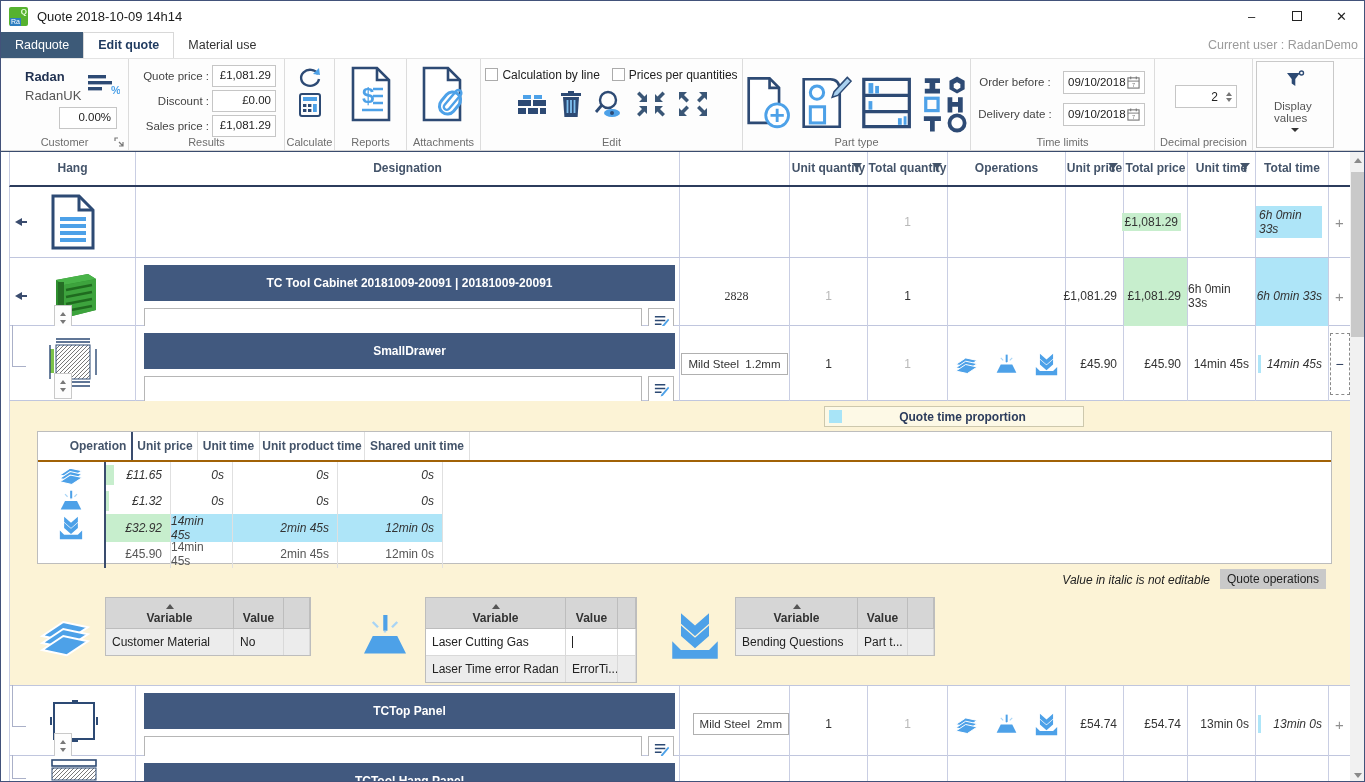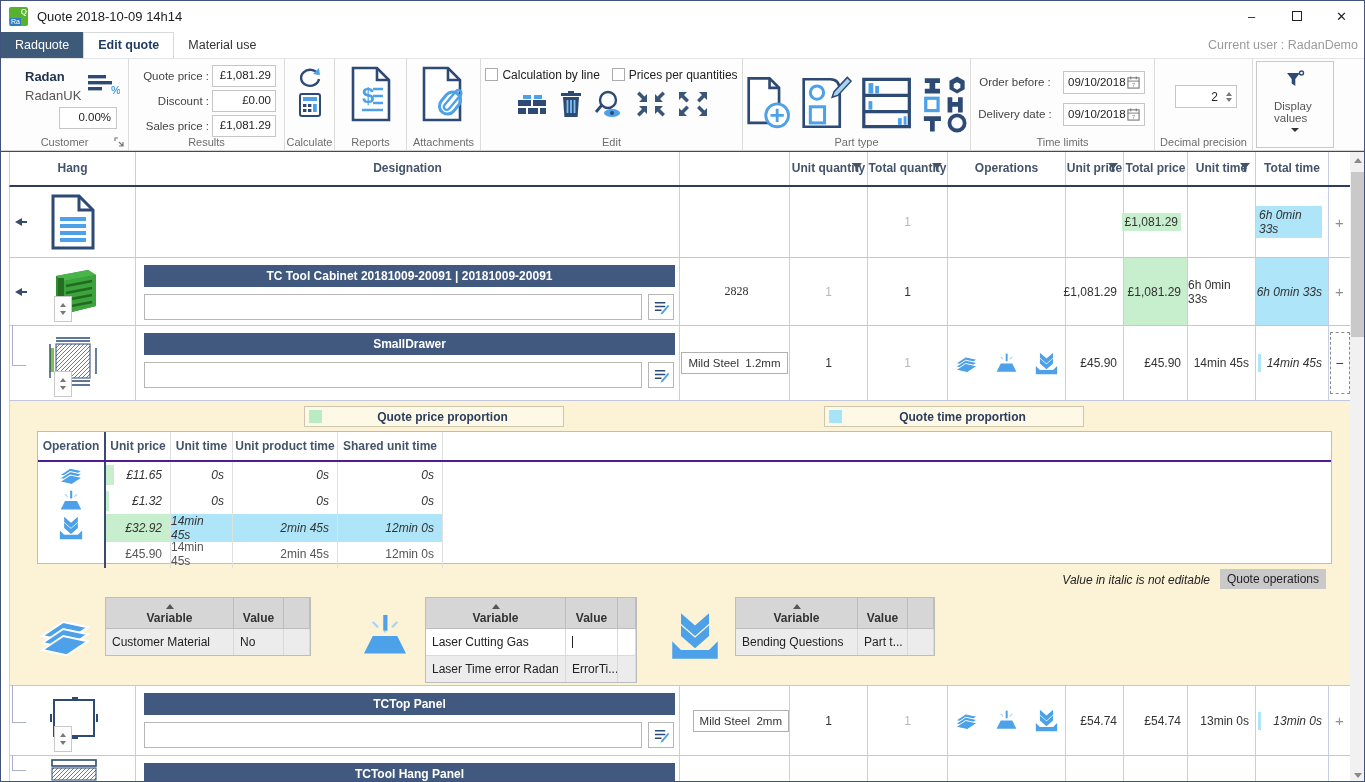--- a/index.html
+++ b/index.html
@@ -89,21 +89,21 @@
   .hl-cyan { background:#aee5f8; font-style:italic; }
   .it { font-style:italic; }
   .strip-cyan { position:absolute; left:2px; top:50%; margin-top:-9px; width:3px; height:18px; background:#aee5f8; }
 
   .imgcell { display:flex; align-items:center; justify-content:center; }
   .rowptr { position:absolute; left:4px; top:50%; margin-top:-5px; }
   .rowspin { position:absolute; left:44px; bottom:3px; width:18px; height:26px; border:1px solid #c9c9c9; background:#fdfdfd; display:flex; flex-direction:column; align-items:center; justify-content:center; gap:4px; }
   .elbow { position:absolute; left:2px; top:-1px; width:14px; height:55%; border-left:1px solid #aab0c8; border-bottom:1px solid #aab0c8; }
 
   .descell { padding:7px 4px 0 8px; }
-  .desbar { height:22px; background:#41597f; color:#fff; font-size:12px; font-weight:bold; display:flex; align-items:center; justify-content:center; }
+  .desbar { height:36px; background:#41597f; color:#fff; font-size:12px; font-weight:bold; display:flex; align-items:center; justify-content:center; }
   .desinputrow { display:flex; margin-top:7px; align-items:center; }
   .desinput { width:498px; height:26px; border:1px solid #b6b6b6; background:#fff; }
   .notesbtn { width:26px; height:26px; border:1px solid #b6b6b6; background:#fff; margin-left:6px; display:flex; align-items:center; justify-content:center; }
 
   .matbox { border:1px solid #b0b0b0; background:#fff; font-size:11.5px; color:#333; padding:4px 6px; white-space:pre; }
   .qtypair { display:flex; width:100%; justify-content:center; padding:0 14px 0 18px; font-size:12px; color:#333; align-items:center;font-family:Liberation Serif, serif; }
 
   .opsicons { display:flex; align-items:center; justify-content:center; gap:13px; }
 
   .expcell { display:flex; align-items:center; justify-content:center; }
@@ -116,21 +116,21 @@
   .prophdr .sq { width:13px; height:13px; margin-left:4px; }
   .prophdr .t { flex:1; text-align:center; font-size:12px; font-weight:bold; color:#2c3c5c; }
   .ophdr-price { left:294px; }
   .ophdr-time { left:814px; }
 
   .optable { position:absolute; left:27px; top:30px; width:1295px; height:133px; background:#fff; border:1px solid #bdbdbd; }
   .oprow { display:grid; grid-template-columns:68px 65px 62px 105px 105px 1fr; }
   .oprow > div { border-right:1px solid #e0e0e0; position:relative; }
   .oprow > div:last-child, .oprow > div:nth-child(6) { border-right:none; }
   .oprow > div:first-child { border-right:2px solid #3a4c6e; }
-  .ophead { height:30px; border-bottom:2px solid #4c1d95; }
+  .ophead { height:30px; border-bottom:2px solid #a16207;padding-left:27px; }
   .ophead > div { display:flex; align-items:center; justify-content:center; font-size:12px; font-weight:bold; color:#44546a; }
   .opdata { height:26px; }
   .opdata > div { display:flex; align-items:center; justify-content:flex-end; padding-right:8px; font-size:12px; }
   .opdata .icn { justify-content:center; padding-right:0; }
   .opval { font-style:italic; color:#333; }
   .optot { color:#555; }
   .gstrip { position:absolute; left:0; top:3px; bottom:3px; background:#c7eecd; }
 
   .hint { position:absolute; top:172px; right:140px; font-size:12px; font-style:italic; color:#222; }
   .qops { position:absolute; top:168px; right:24px; background:#c9c9c9; font-size:12px; color:#222; padding:3px 7px; }
@@ -581,24 +581,20 @@
         <div class="cell-right it">
             <span class="strip-cyan"></span>
             <span>14min 45s</span>
           </div>
         <div class="expcell">
             <div class="minusbox">−</div>
           </div>
       </div>
 
       <div class="detail">
-        <div class="prophdr ophdr-price">
-          <span class="sq" style="background:#b9ecc2"></span>
-          <span class="t">Quote price proportion</span>
-        </div>
         <div class="prophdr ophdr-time">
           <span class="sq" style="background:#a8e4f7"></span>
           <span class="t">Quote time proportion</span>
         </div>
 
         <div class="optable">
           <div class="oprow ophead">
             <div>Operation</div>
             <div>Unit price</div>
             <div>Unit time</div>

